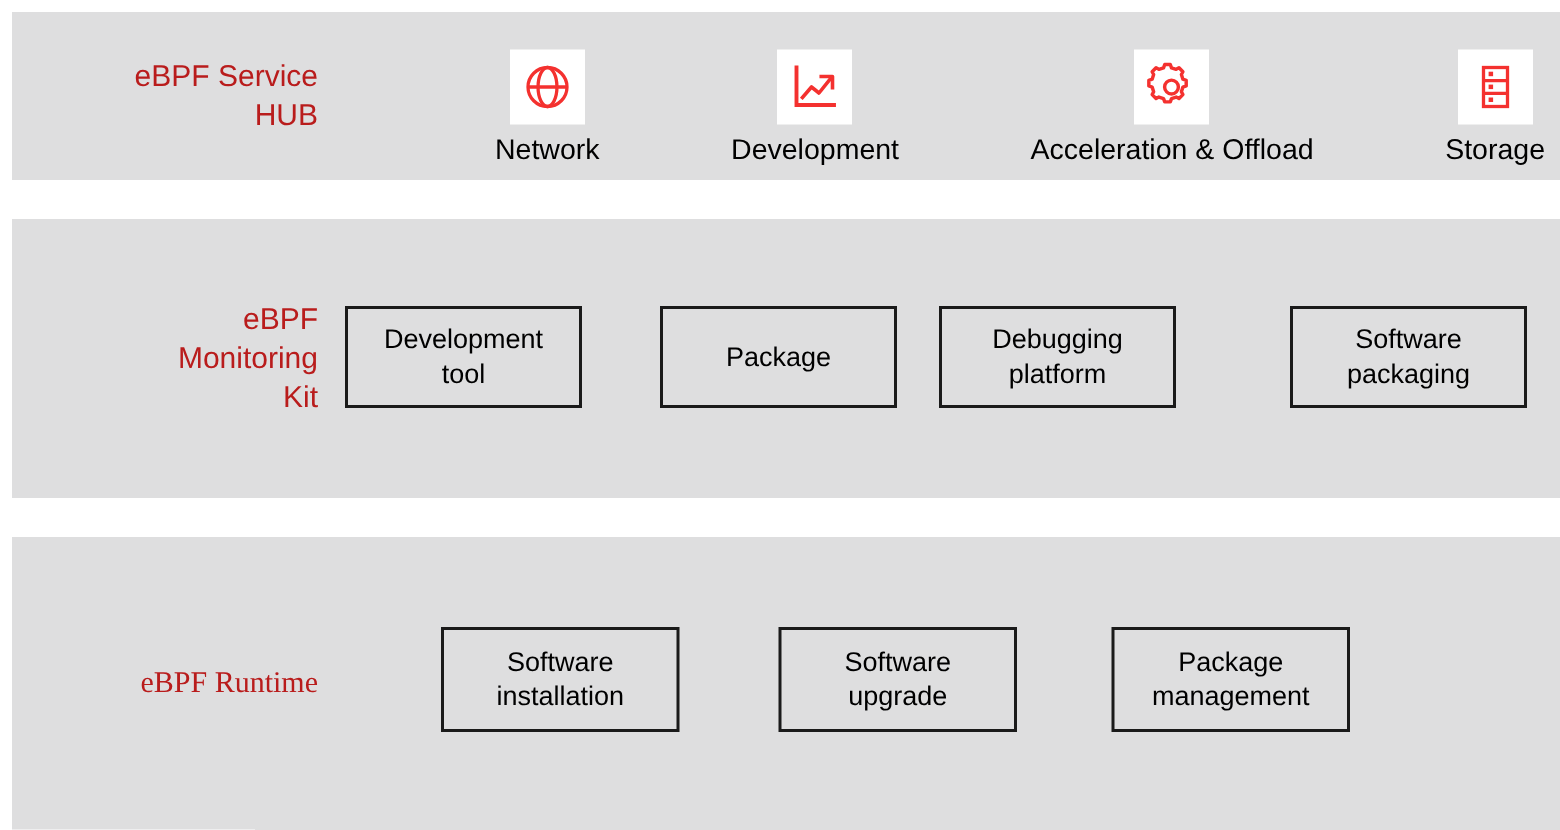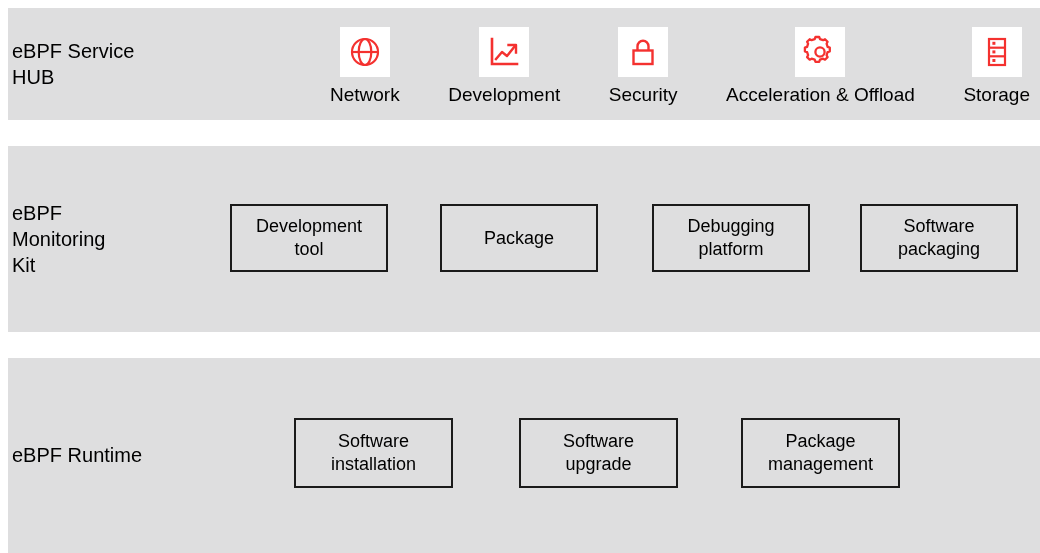--- a/index.html
+++ b/index.html
@@ -30,40 +30,40 @@
     background: #dededf;
     box-sizing: border-box;
   }
   .band-hub      { left: 8px; top: 8px;   width: 1032px; height: 112px; }
   .band-sdk      { left: 8px; top: 146px; width: 1032px; height: 186px; }
   .band-runtime  { left: 8px; top: 358px; width: 1032px; height: 195px; }
 
   
   .band-title {
     position: absolute;
-    text-align: left;
+    text-align: right;
     font-size: 20px;
     line-height: 26px;
-    color: #000000;
+    color: #b91c1c;
     white-space: pre-line;
   }
   .title-hub     { left: 12px; top: 38px;  width: 200px; }
   .title-sdk     { left: 12px; top: 200px; width: 200px; }
-  .title-runtime { left: 12px; top: 442px; width: 200px; }
+  .title-runtime { left: 12px; top: 442px; width: 200px; font-family: Liberation Serif, serif; }
 
   
   .service-list {
     position: absolute;
     left: 330px;
     top: 20px;
     width: 700px;
     height: 92px;
     display: flex;
     flex-direction: row;
-    align-items: center;
+    align-items: flex-end;
     justify-content: space-between;
   }
   .service-item {
     display: flex;
     flex-direction: column;
     align-items: center;
     flex: 0 0 auto;
   }
   .service-tile {
     width: 50px;
@@ -96,21 +96,21 @@
     font-size: 18px;
     line-height: 23px;
     color: #000;
     white-space: pre-line;
   }
 
   
   .box-sdk { top: 204px; width: 158px; height: 68px; }
   .sdk-0 { left: 230px; }
   .sdk-1 { left: 440px; }
-  .sdk-2 { left: 652px; }
+  .sdk-2 { left: 626px; }
   .sdk-3 { left: 860px; }
 
   
   .box-rt { top: 418px; width: 159px; height: 70px; }
   .rt-0 { left: 294px; }
   .rt-1 { left: 519px; }
   .rt-2 { left: 741px; }
 </style>
 </head>
 <body>
@@ -139,29 +139,20 @@
       <div class="service-tile">
         <svg width="34" height="34" viewBox="0 0 34 34" fill="none" stroke="#f4312f" stroke-width="2.6" stroke-linecap="square">
           <polyline points="5,4 5,29 30,29"></polyline>
           <polyline points="9,24 15,17 20,21 28,11" stroke-width="2.4" stroke-linejoin="round"></polyline>
           <polyline points="21.5,10 29,10 29,17.5" stroke-width="2.4" stroke-linejoin="round"></polyline>
         </svg>
       </div>
       <div class="service-label">Development</div>
     </div>
 
-    <div class="service-item">
-      <div class="service-tile">
-        <svg width="34" height="34" viewBox="0 0 34 34" fill="none" stroke="#f4312f" stroke-width="2.4">
-          <rect x="7.5" y="15.5" width="19" height="13.5"></rect>
-          <path d="M11.5 15.5 v-4.2 a5.5 5.5 0 0 1 11 0 v4.2"></path>
-        </svg>
-      </div>
-      <div class="service-label">Security</div>
-    </div>
 
     <div class="service-item">
       <div class="service-tile">
         <svg width="34" height="34" viewBox="0 0 34 34" fill="none" stroke="#f4312f" stroke-width="2.3" stroke-linejoin="round">
           <path d="M17 4.2 l3.1 1.0 1.9 -1.0 2.6 2.6 -1.0 1.9 1.0 3.1 2.2 0.8 0 3.7 -2.2 0.8 -1.0 3.1 1.0 1.9 -2.6 2.6 -1.9 -1.0 -3.1 1.0 -0.8 2.2 -3.7 0 -0.8 -2.2 -3.1 -1.0 -1.9 1.0 -2.6 -2.6 1.0 -1.9 -1.0 -3.1 -2.2 -0.8 0 -3.7 2.2 -0.8 1.0 -3.1 -1.0 -1.9 2.6 -2.6 1.9 1.0 3.1 -1.0 0.8 -2.2 3.7 0 z"></path>
           <circle cx="17" cy="17" r="4.6"></circle>
         </svg>
       </div>
       <div class="service-label">Acceleration &amp; Offload</div>
     </div>

